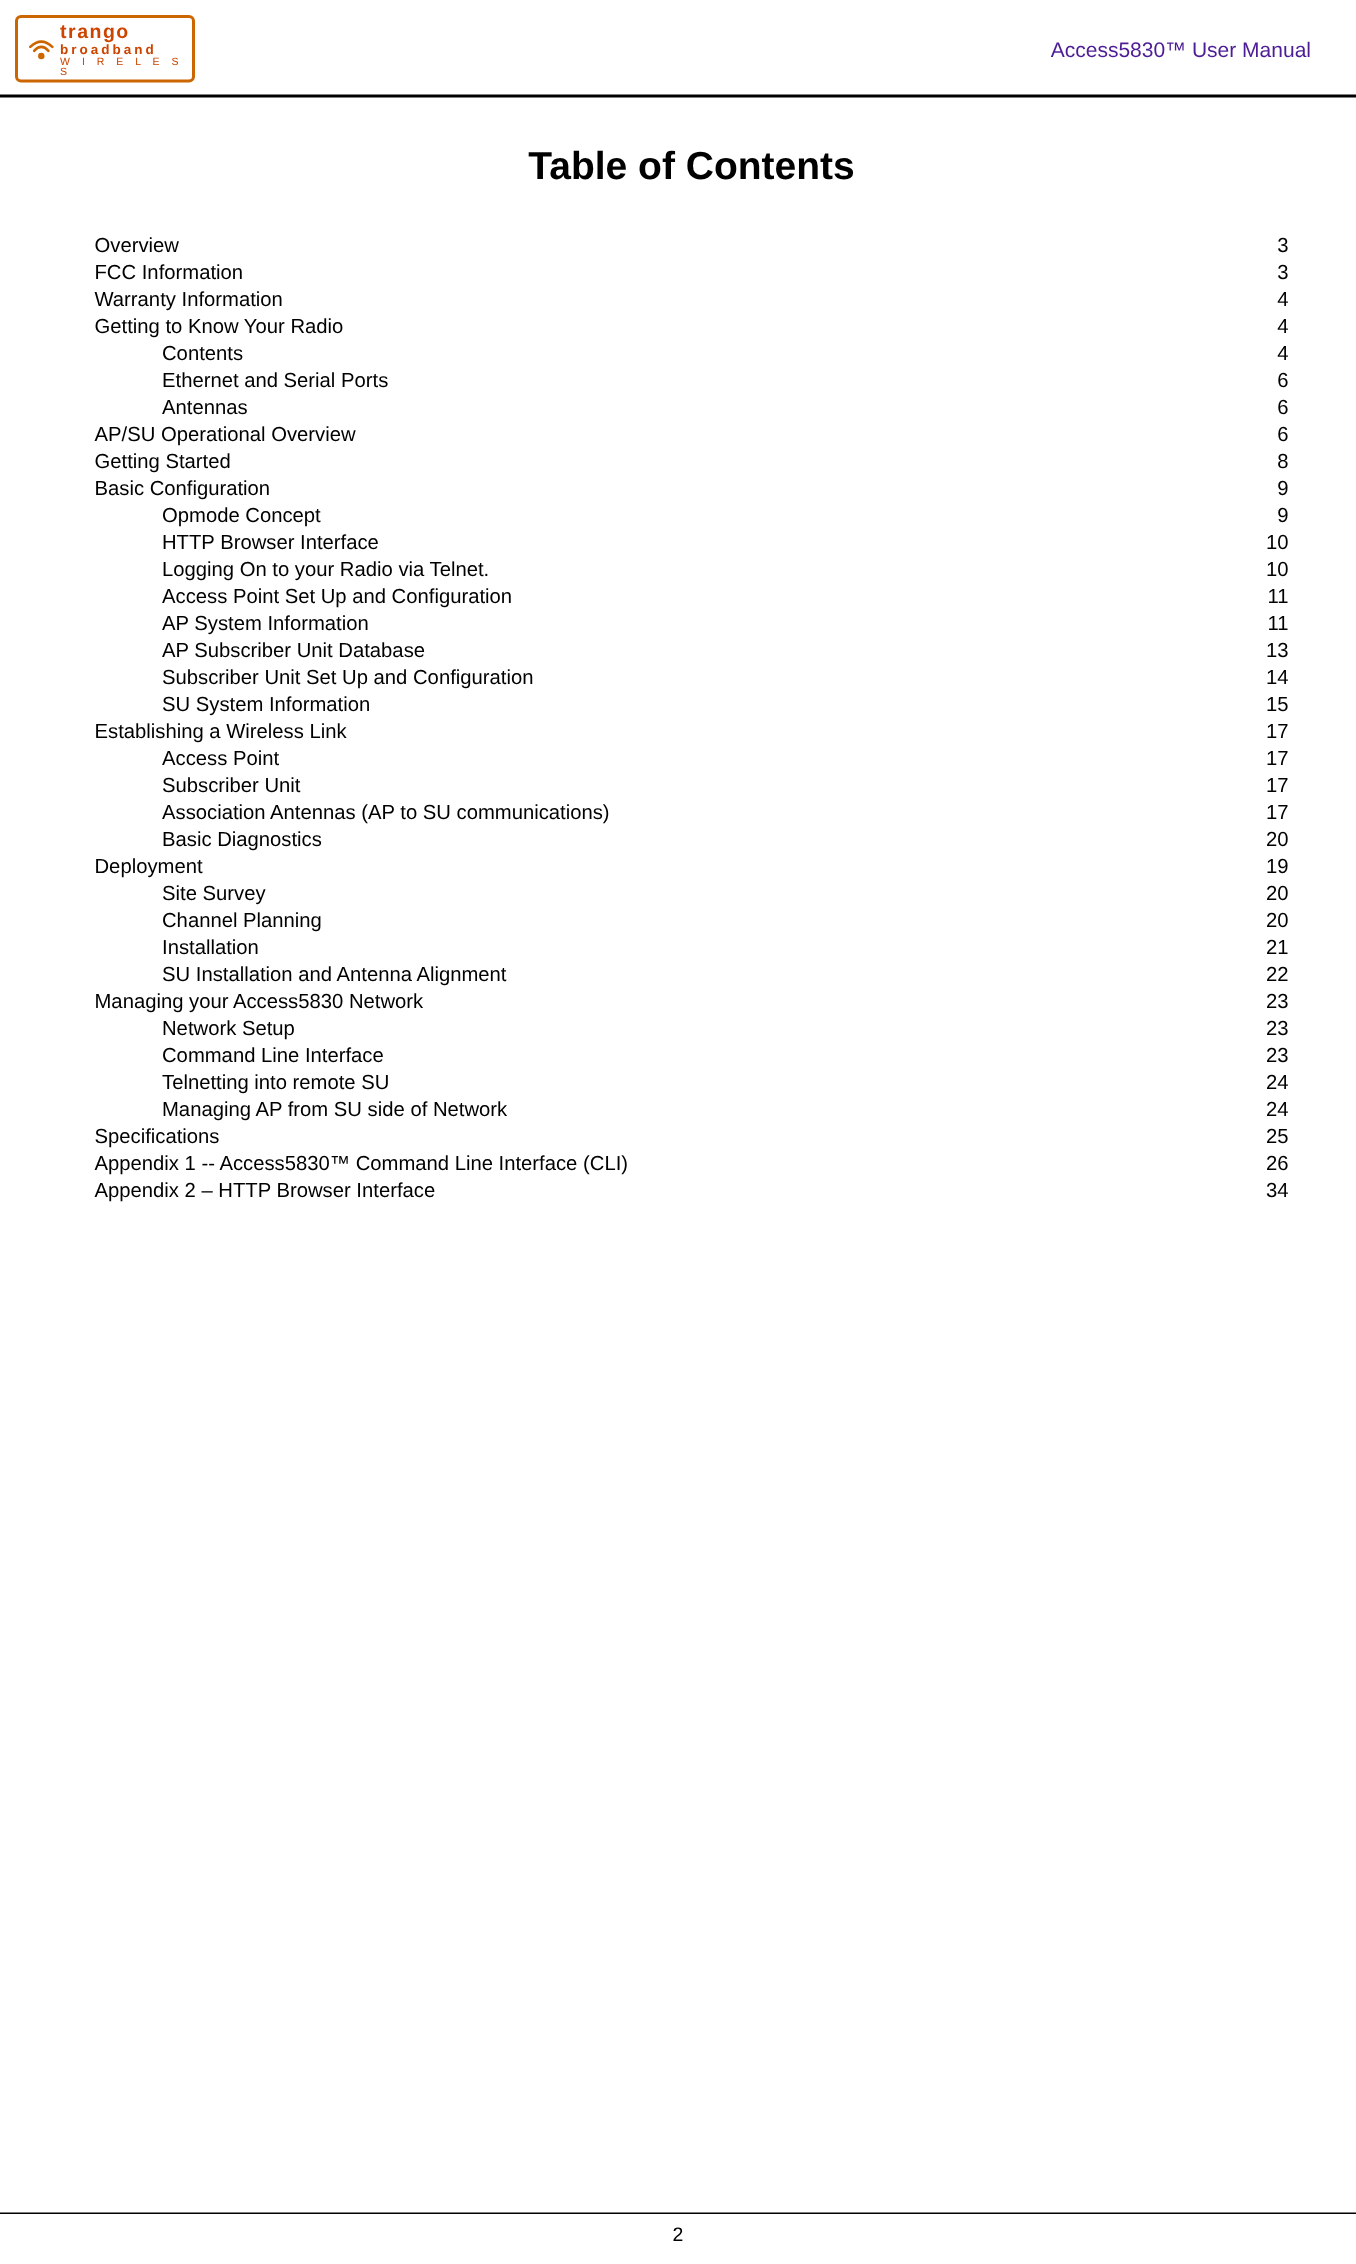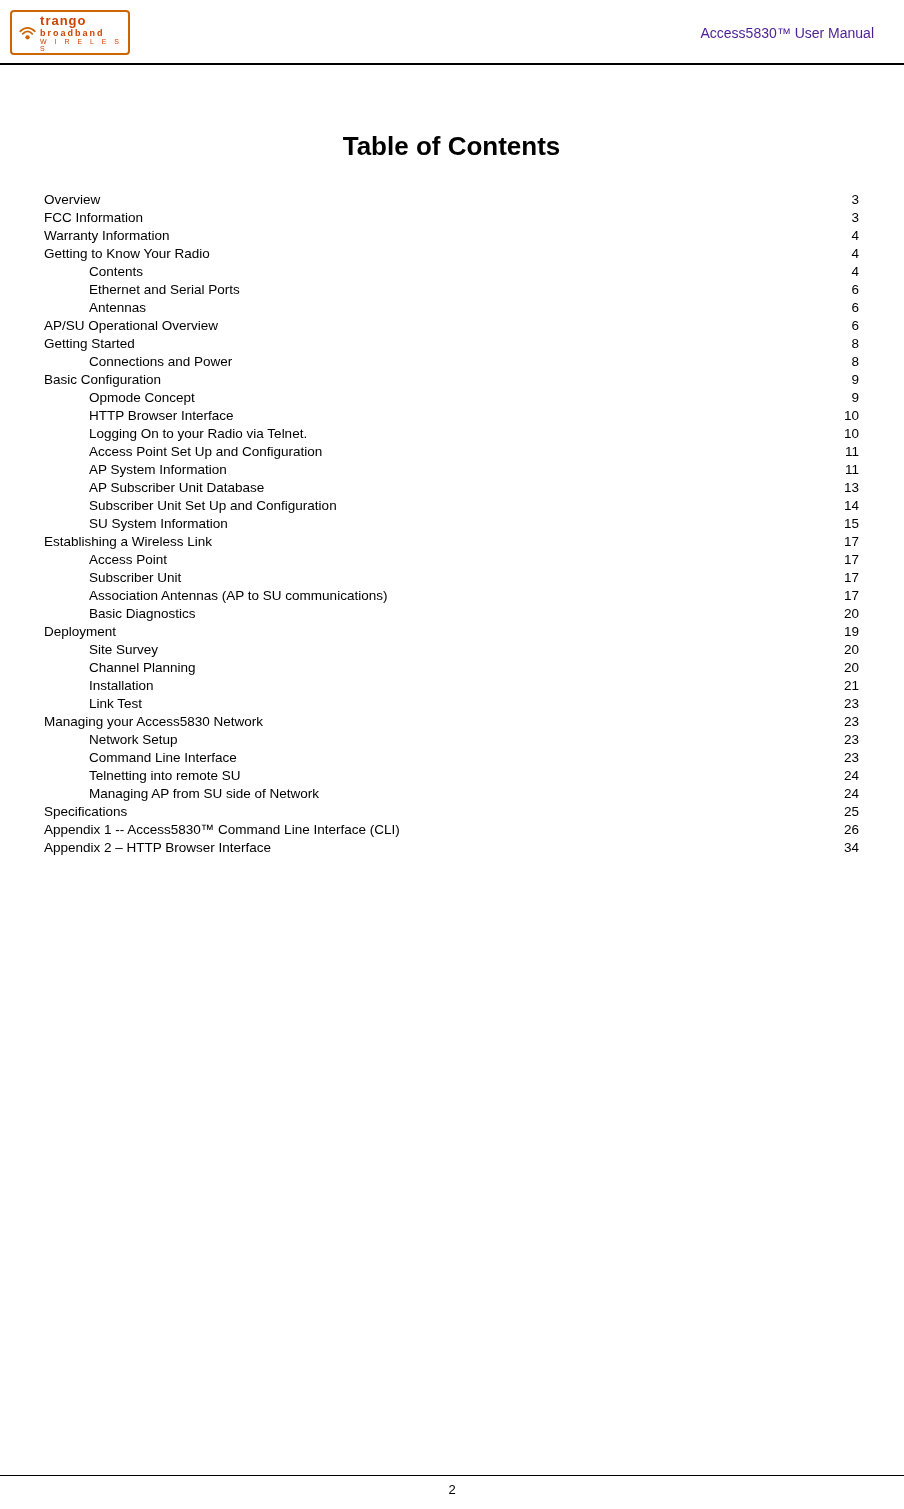--- a/index.html
+++ b/index.html
@@ -71,22 +71,21 @@
       letter-spacing: 3px;
     }
 
     .header-title {
       font-size: 14px;
       color: #4c1d95;
     }
 
     
     .main-content {
-      padding: 30px 45px 40px 44px;
-      margin-top: 36px;
+      padding: 30px 45px 40px 63px;
     }
 
     .toc-title {
       text-align: center;
       font-size: 26px;
       font-weight: bold;
       margin-bottom: 28px;
       color: #000000;
     }
 
@@ -190,24 +189,20 @@
           </tr>
           <tr>
             <td class="entry-label">AP/SU Operational Overview</td>
             <td class="entry-page">6</td>
           </tr>
           <tr>
             <td class="entry-label">Getting Started</td>
             <td class="entry-page">8</td>
           </tr>
           <tr>
-            <td class="entry-label indent1">Connections and Power</td>
-            <td class="entry-page">8</td>
-          </tr>
-          <tr>
             <td class="entry-label">Basic Configuration</td>
             <td class="entry-page">9</td>
           </tr>
           <tr>
             <td class="entry-label indent1">Opmode Concept</td>
             <td class="entry-page">9</td>
           </tr>
           <tr>
             <td class="entry-label indent1">HTTP Browser Interface</td>
             <td class="entry-page">10</td>
@@ -266,22 +261,22 @@
           </tr>
           <tr>
             <td class="entry-label indent1">Channel Planning</td>
             <td class="entry-page">20</td>
           </tr>
           <tr>
             <td class="entry-label indent1">Installation</td>
             <td class="entry-page">21</td>
           </tr>
           <tr>
-            <td class="entry-label indent1">Link Test</td>
-            <td class="entry-page">23</td>
+            <td class="entry-label indent1">SU Installation and Antenna Alignment</td>
+            <td class="entry-page">22</td>
           </tr>
           <tr>
             <td class="entry-label">Managing your Access5830 Network</td>
             <td class="entry-page">23</td>
           </tr>
           <tr>
             <td class="entry-label indent1">Network Setup</td>
             <td class="entry-page">23</td>
           </tr>
           <tr>

